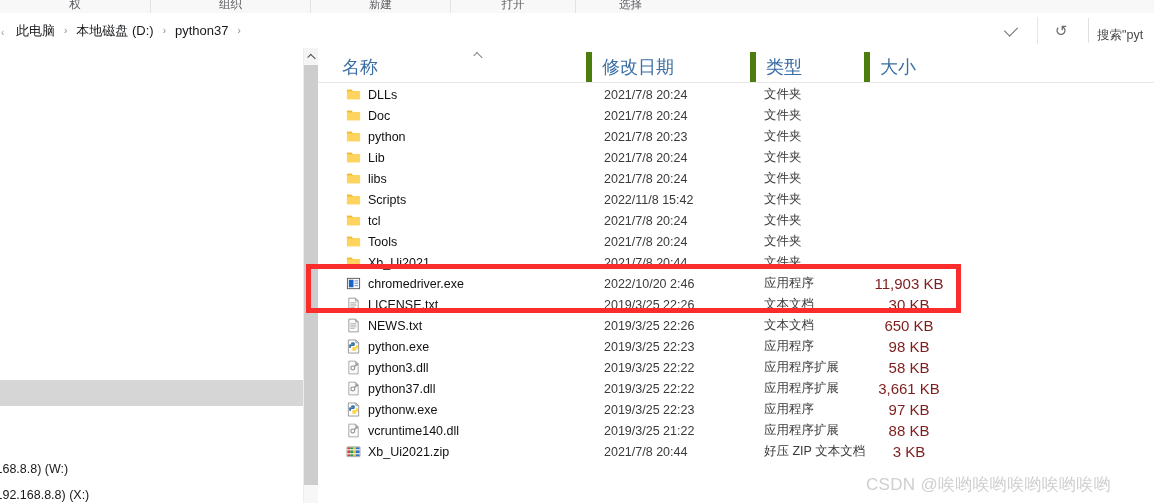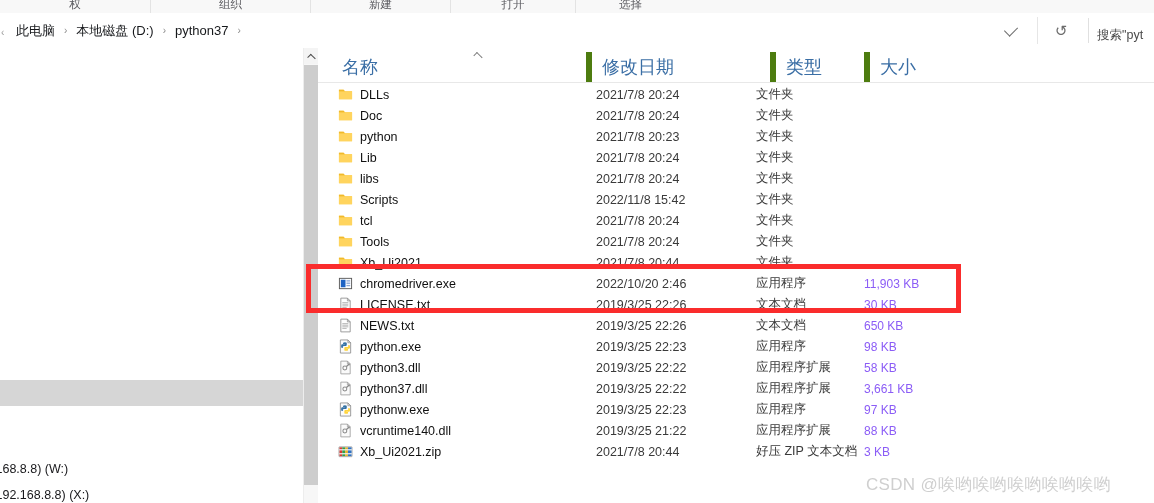--- a/index.html
+++ b/index.html
@@ -202,21 +202,21 @@
     line-height: 30px;
     font-size: 18px;
     color: #3a6ea5;
     box-sizing: border-box;
     padding-left: 10px;
     white-space: nowrap;
   }
   .colh.sep { border-left: 6px solid #4d7c0f; }
   .colh-name { left: 14px; width: 254px; }
   .colh-date { left: 268px; width: 160px; }
-  .colh-type { left: 452px; width: 118px; }
+  .colh-type { left: 432px; width: 118px; }
   .colh-size { left: 546px; width: 74px; }
   .sort-caret {
     position: absolute;
     left: 142px; top: 2px;
     width: 7px; height: 4px;
     border-left: 1.4px solid #7b7b7b;
     border-top: 1.4px solid #7b7b7b;
     transform: rotate(45deg);
   }
 
@@ -224,20 +224,21 @@
     position: absolute;
     left: 0; top: 36px;
     width: 836px;
   }
   .row {
     position: relative;
     height: 21px;
     display: flex;
     align-items: center;
     white-space: nowrap;
+    margin-left: 8px;
   }
   .cell-name {
     position: absolute;
     left: 20px;
     display: flex;
     align-items: center;
     gap: 7px;
     font-size: 12.5px;
     color: #101010;
   }
@@ -250,23 +251,23 @@
   .cell-type {
     position: absolute;
     left: 438px;
     font-size: 12.5px;
     color: #3a3a3a;
   }
   .cell-size {
     position: absolute;
     left: 546px;
     width: 74px;
-    text-align: left;
-    font-size: 12px;
-    color: #8b5cf6;
+    text-align: center;
+    font-size: 15px;
+    color: #7f1d1d;
   }
 
   
   .ic { width: 15px; height: 15px; display: block; flex: 0 0 15px; }
 
   
   .red-box {
     position: absolute;
     left: 306px; top: 264px;
     width: 655px; height: 49px;

